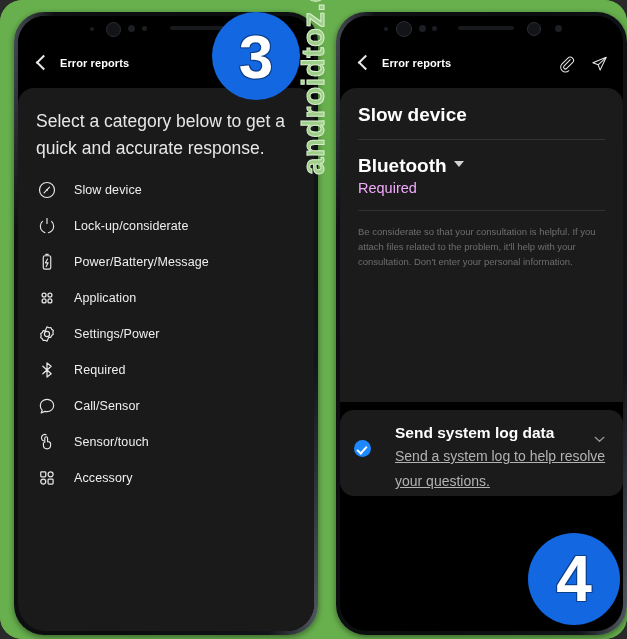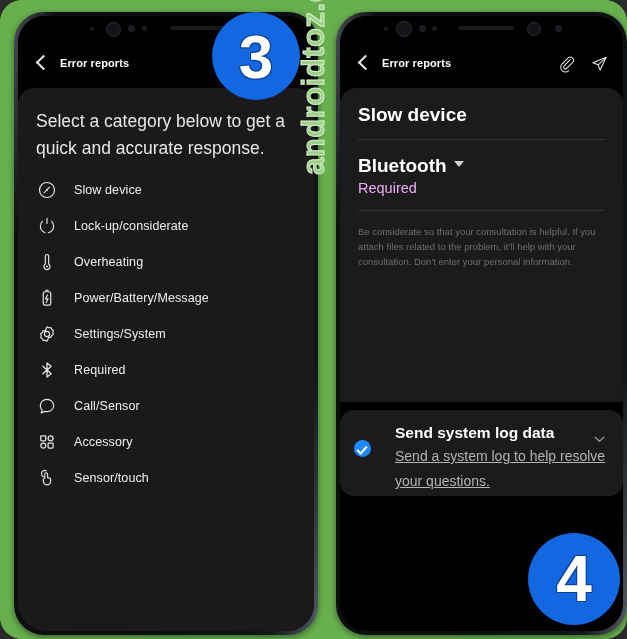--- a/index.html
+++ b/index.html
@@ -118,92 +118,94 @@
           <div class="cat">
             <span class="ic">
               <svg width="20" height="20" viewBox="0 0 24 24" fill="none" stroke="#e6e6e6" stroke-width="1.4" stroke-linecap="round">
                 <path d="M12 3 V9"></path>
                   <path d="M17.5 6.5 A8 8 0 1 1 6.5 6.5" stroke-dasharray="17 4"></path>
               </svg>
               </span>
             <span class="lb">Lock-up/considerate</span>
           </div>
 
-          <div class="cat">
-            <span class="ic">
-              <svg width="20" height="20" viewBox="0 0 24 24" fill="none" stroke="#e6e6e6" stroke-width="1.4">
-                <path d="M14 14.5 V5 a2 2 0 0 0-4 0 v9.5 a3.6 3.6 0 1 0 4 0Z"></path>
-                  <circle cx="12" cy="17.4" r="1.2" fill="#e6e6e6" stroke="none"></circle>
-              </svg>
-              </span>
-            <span class="lb">Overheating</span>
-          </div>
 
           <div class="cat">
             <span class="ic">
               <svg width="20" height="20" viewBox="0 0 24 24" fill="none" stroke="#e6e6e6" stroke-width="1.4">
                 <rect x="7.5" y="4.5" width="9" height="16" rx="2"></rect>
                   <path d="M10 2.8h4"></path>
                 <path d="M12.6 8.5 L10.2 13 h3.2 L11 17.5" stroke-linejoin="round" stroke-linecap="round"></path>
               </svg>
               </span>
             <span class="lb">Power/Battery/Message</span>
           </div>
 
+          <div class="cat">
+            <span class="ic">
+              <svg width="20" height="20" viewBox="0 0 24 24" fill="none" stroke="#e6e6e6" stroke-width="1.5">
+                <circle cx="8.5" cy="8.5" r="2.4"></circle>
+                  <circle cx="15.5" cy="8.5" r="2.4"></circle>
+                <circle cx="8.5" cy="15.5" r="2.4"></circle>
+                  <circle cx="15.5" cy="15.5" r="2.4"></circle>
+              </svg>
+              </span>
+            <span class="lb">Application</span>
+          </div>
 
           <div class="cat">
             <span class="ic">
               <svg width="20" height="20" viewBox="0 0 24 24" fill="none" stroke="#e6e6e6" stroke-width="1.4">
                 <path d="M12 3.4l2.2 1.1 2.4-.3 1 2.2 2 1.4-.6 2.3.6 2.3-2 1.4-1 2.2-2.4-.3L12 20.6l-2.2-1.1-2.4.3-1-2.2-2-1.4.6-2.3-.6-2.3 2-1.4 1-2.2 2.4.3Z" stroke-linejoin="round"></path>
                 <circle cx="12" cy="12" r="3.1"></circle>
               </svg>
               </span>
-            <span class="lb">Settings/System</span>
+            <span class="lb">Settings/Power</span>
           </div>
 
           <div class="cat">
             <span class="ic">
               <svg width="20" height="20" viewBox="0 0 24 24" fill="none" stroke="#e6e6e6" stroke-width="1.5" stroke-linejoin="round" stroke-linecap="round">
                 <path d="M7 7.5 L17 16.5 L12 20.5 V3.5 L17 7.5 L7 16.5"></path>
               </svg>
               </span>
             <span class="lb">Required</span>
           </div>
 
 
           <div class="cat">
             <span class="ic">
               <svg width="20" height="20" viewBox="0 0 24 24" fill="none" stroke="#e6e6e6" stroke-width="1.4">
                 <path d="M20 11.4c0 4.2-3.6 7.4-8 7.4a9.6 9.6 0 0 1-2.6-.35L5 20.4l1.2-3.3A7.1 7.1 0 0 1 4 11.4C4 7.2 7.6 4 12 4s8 3.2 8 7.4Z" stroke-linejoin="round"></path>
               </svg>
               </span>
             <span class="lb">Call/Sensor</span>
+          </div>
+
+          <div class="cat">
+            <span class="ic">
+              <svg width="20" height="20" viewBox="0 0 24 24" fill="none" stroke="#e6e6e6" stroke-width="1.4" stroke-linejoin="round">
+                <path d="M9.3 13.2V7.4a1.7 1.7 0 0 1 3.4 0v4.6"></path>
+                <path d="M12.7 12.2c0-1 3.6-.6 3.6 1.6v2.2c0 2.4-1.8 4.2-4.2 4.2s-4.4-1.5-4.4-4.2v-3.4"></path>
+                <path d="M8.4 10.8A4 4 0 1 1 13 5.2" stroke-dasharray="13 5"></path>
+              </svg>
+              </span>
+            <span class="lb">Sensor/touch</span>
           </div>
 
           <div class="cat">
             <span class="ic">
               <svg width="20" height="20" viewBox="0 0 24 24" fill="none" stroke="#e6e6e6" stroke-width="1.5">
                 <rect x="4.5" y="4.5" width="6" height="6" rx="1"></rect>
                   <circle cx="16.3" cy="7.5" r="3"></circle>
                 <circle cx="7.5" cy="16.3" r="3"></circle>
                   <rect x="13.3" y="13.3" width="6" height="6" rx="1"></rect>
               </svg>
               </span>
             <span class="lb">Accessory</span>
-          </div>
-
-          <div class="cat">
-            <span class="ic">
-              <svg width="20" height="20" viewBox="0 0 24 24" fill="none" stroke="#e6e6e6" stroke-width="1.4" stroke-linejoin="round">
-                <path d="M9.3 13.2V7.4a1.7 1.7 0 0 1 3.4 0v4.6"></path>
-                <path d="M12.7 12.2c0-1 3.6-.6 3.6 1.6v2.2c0 2.4-1.8 4.2-4.2 4.2s-4.4-1.5-4.4-4.2v-3.4"></path>
-                <path d="M8.4 10.8A4 4 0 1 1 13 5.2" stroke-dasharray="13 5"></path>
-              </svg>
-              </span>
-            <span class="lb">Sensor/touch</span>
           </div>
 
         </div>
       </div>
     </div>
   </div>
 
   <div class="phone right">
     <div class="screen">
 

